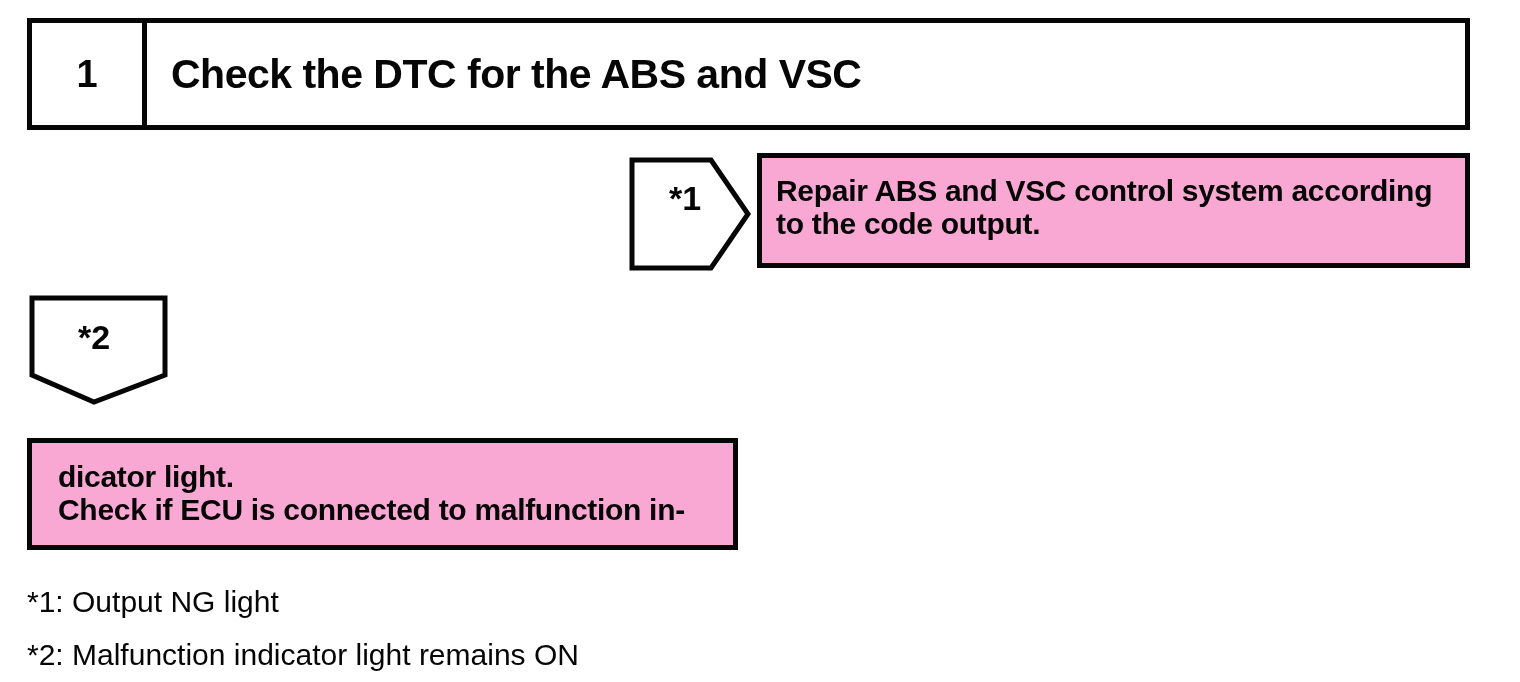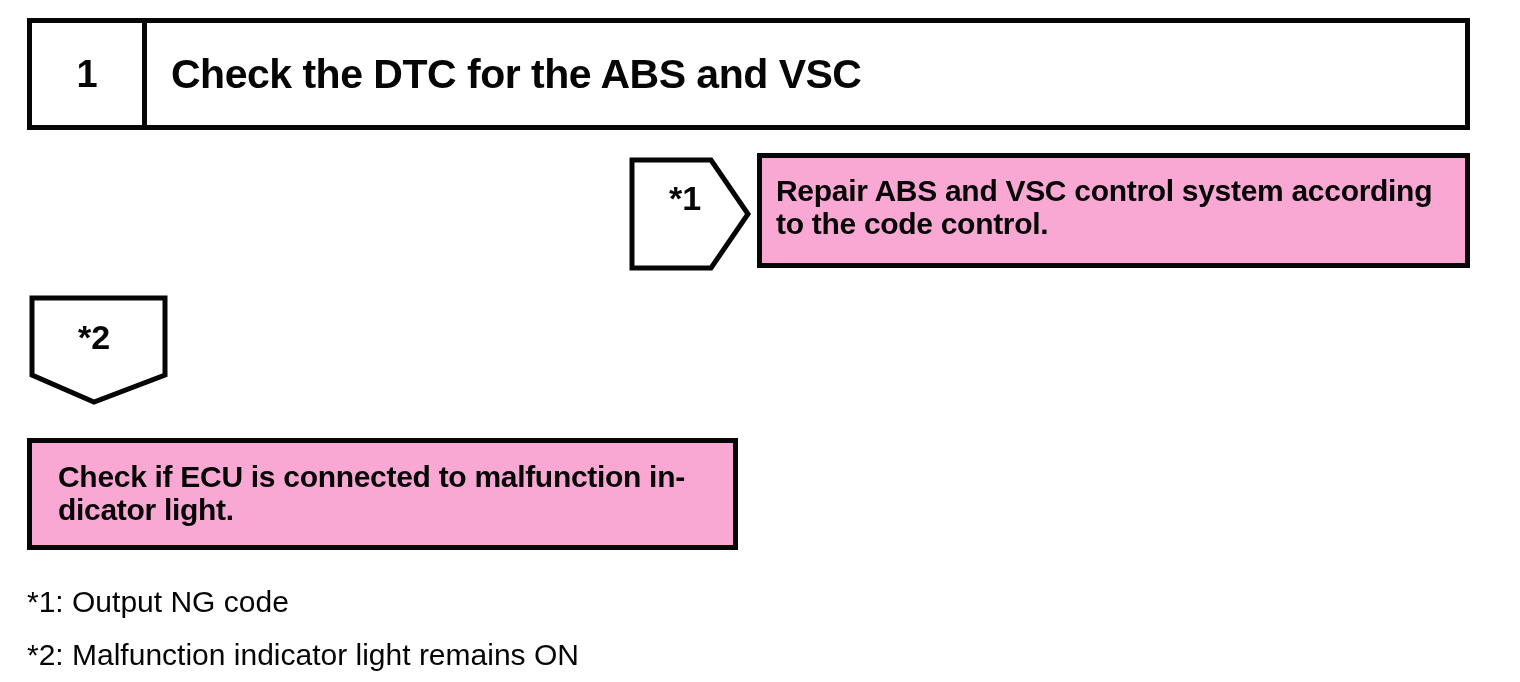--- a/index.html
+++ b/index.html
@@ -104,29 +104,29 @@
     <div class="step-title-cell">Check the DTC for the ABS and VSC</div>
   </div>
 
   <svg class="connector-svg" style="left:625px; top:153px;" width="132" height="122" viewBox="0 0 132 122">
     <polygon points="7,7 86,7 123,61 86,115 7,115" fill="#ffffff" stroke="#060606" stroke-width="5" stroke-linejoin="miter"></polygon>
   </svg>
   <div class="connector-label connector-1-label">*1</div>
 
   <div class="flow-box result-box">
     <div>Repair ABS and VSC control system according</div>
-    <div>to the code control.</div>
+    <div>to the code output.</div>
   </div>
 
   <svg class="connector-svg" style="left:25px; top:291px;" width="147" height="118" viewBox="0 0 147 118">
     <polygon points="7,7 140,7 140,84 69,111 7,84" fill="#ffffff" stroke="#060606" stroke-width="5" stroke-linejoin="miter"></polygon>
   </svg>
   <div class="connector-label connector-2-label">*2</div>
 
   <div class="flow-box action-box">
+    <div>dicator light.</div>
     <div>Check if ECU is connected to malfunction in-</div>
-    <div>dicator light.</div>
   </div>
 
-  <div class="footnote footnote-1">*1: Output NG code</div>
+  <div class="footnote footnote-1">*1: Output NG light</div>
   <div class="footnote footnote-2">*2: Malfunction indicator light remains ON</div>
 
 </div>
 
 </body></html>

